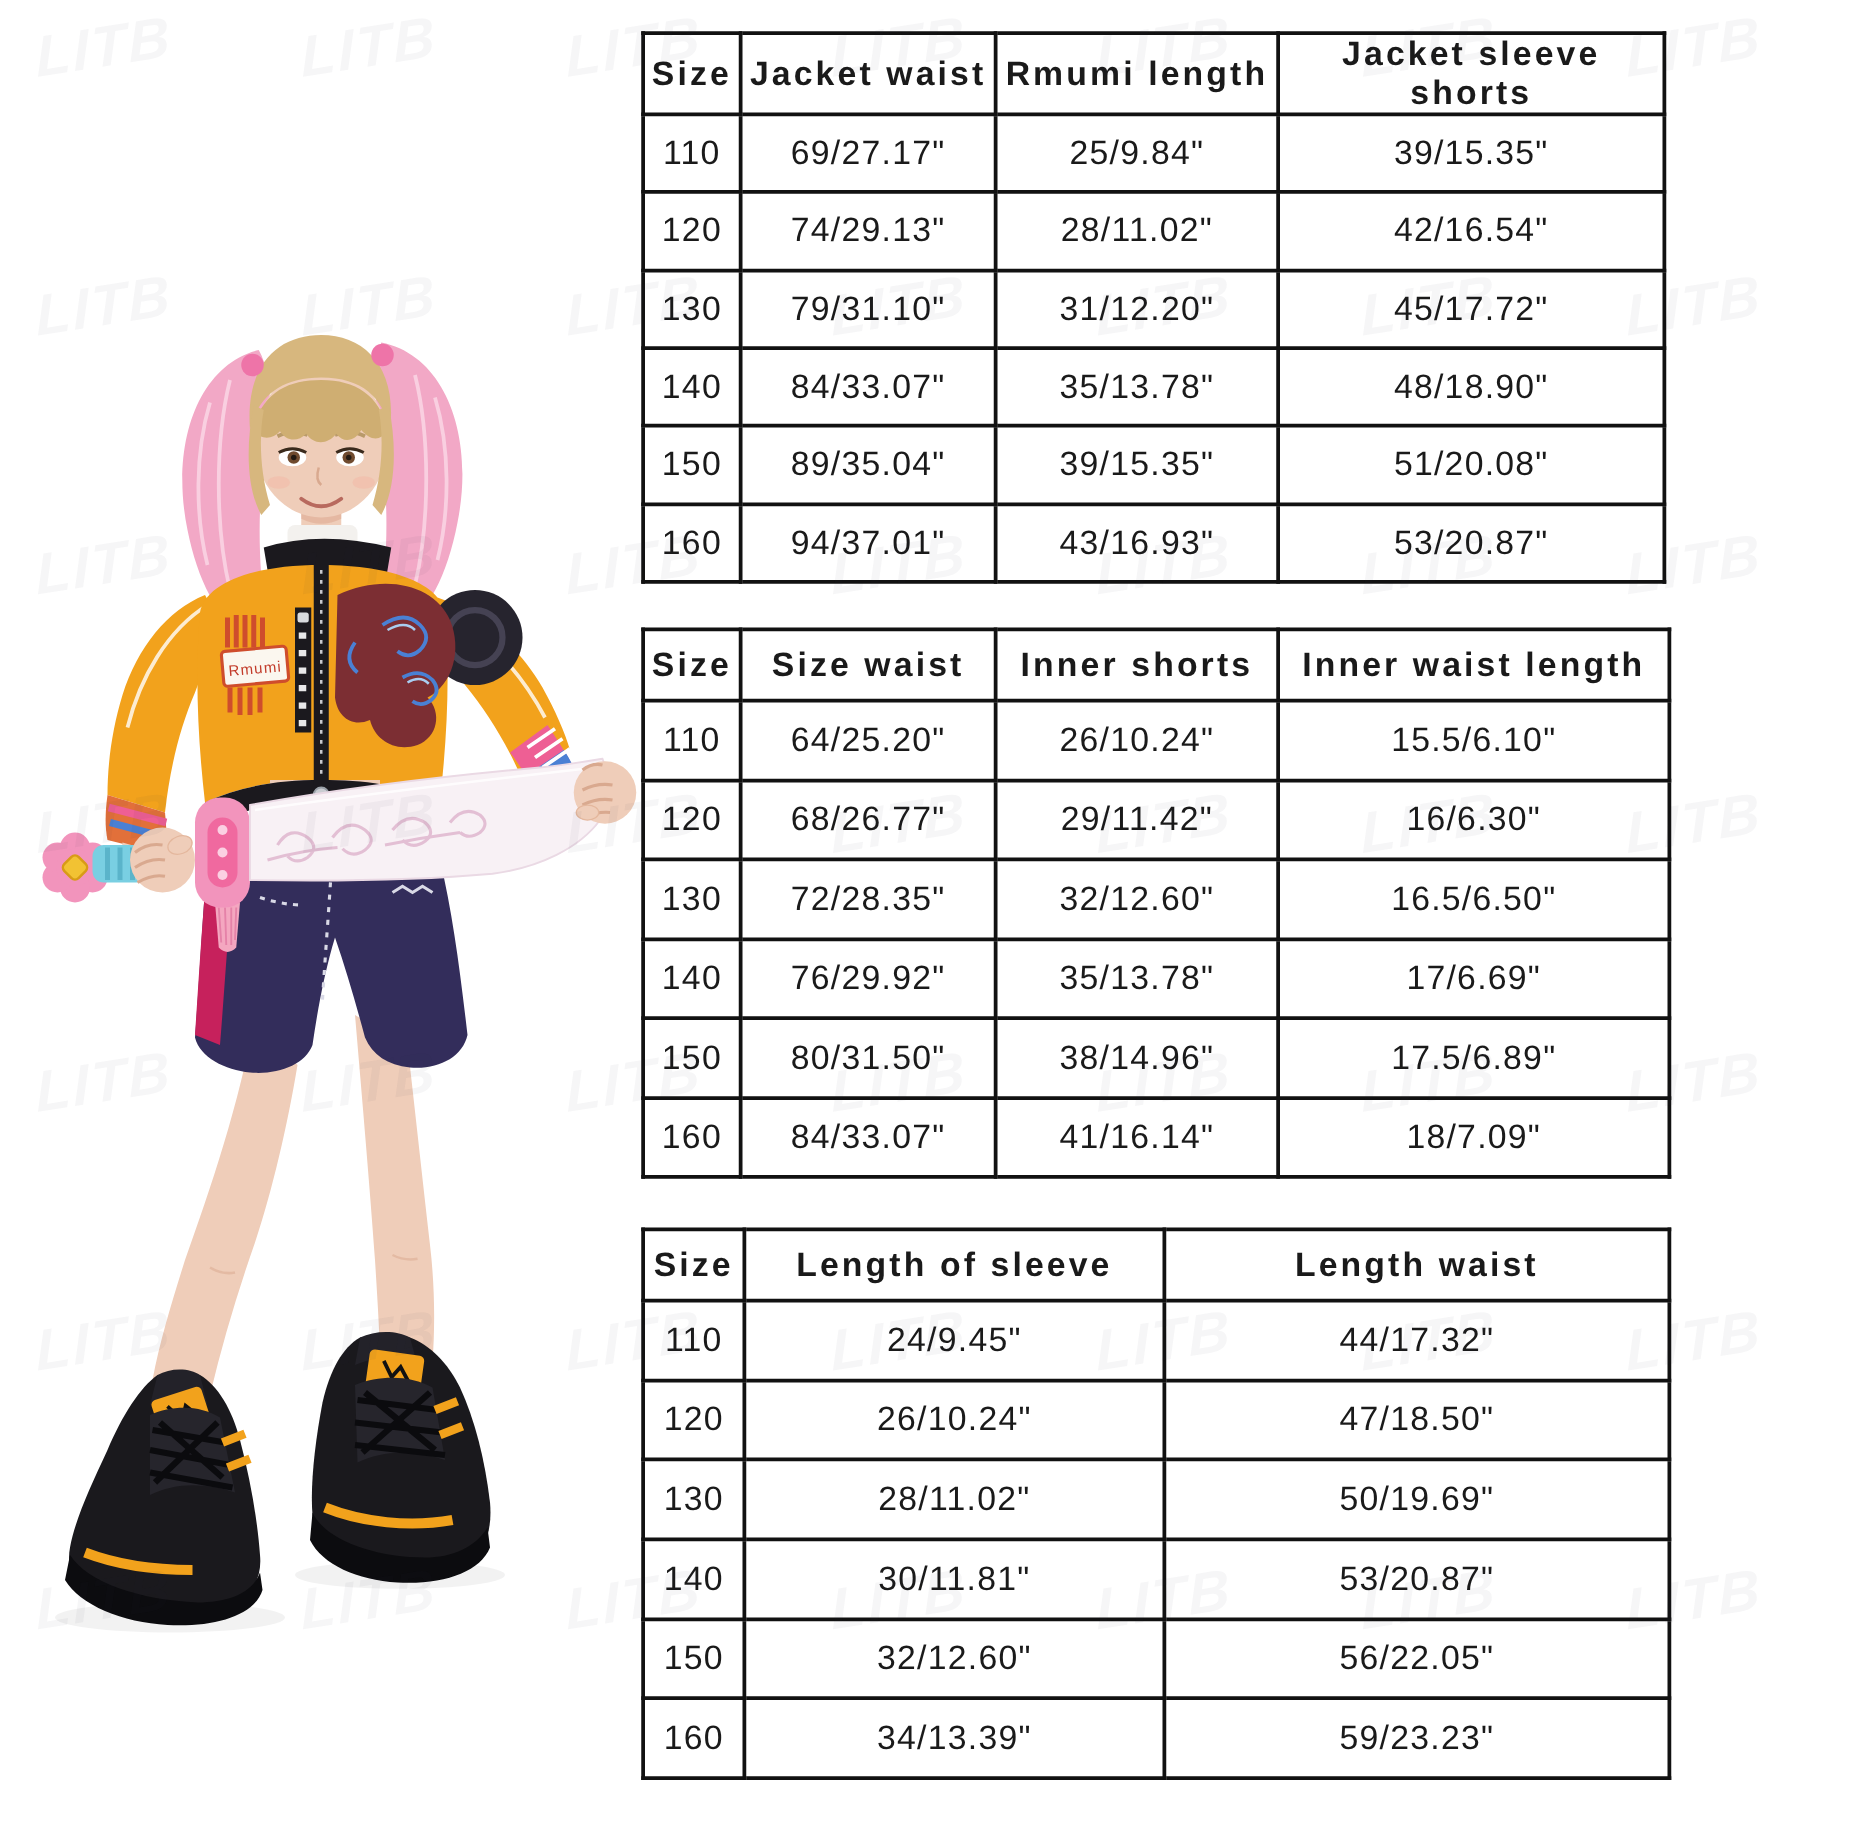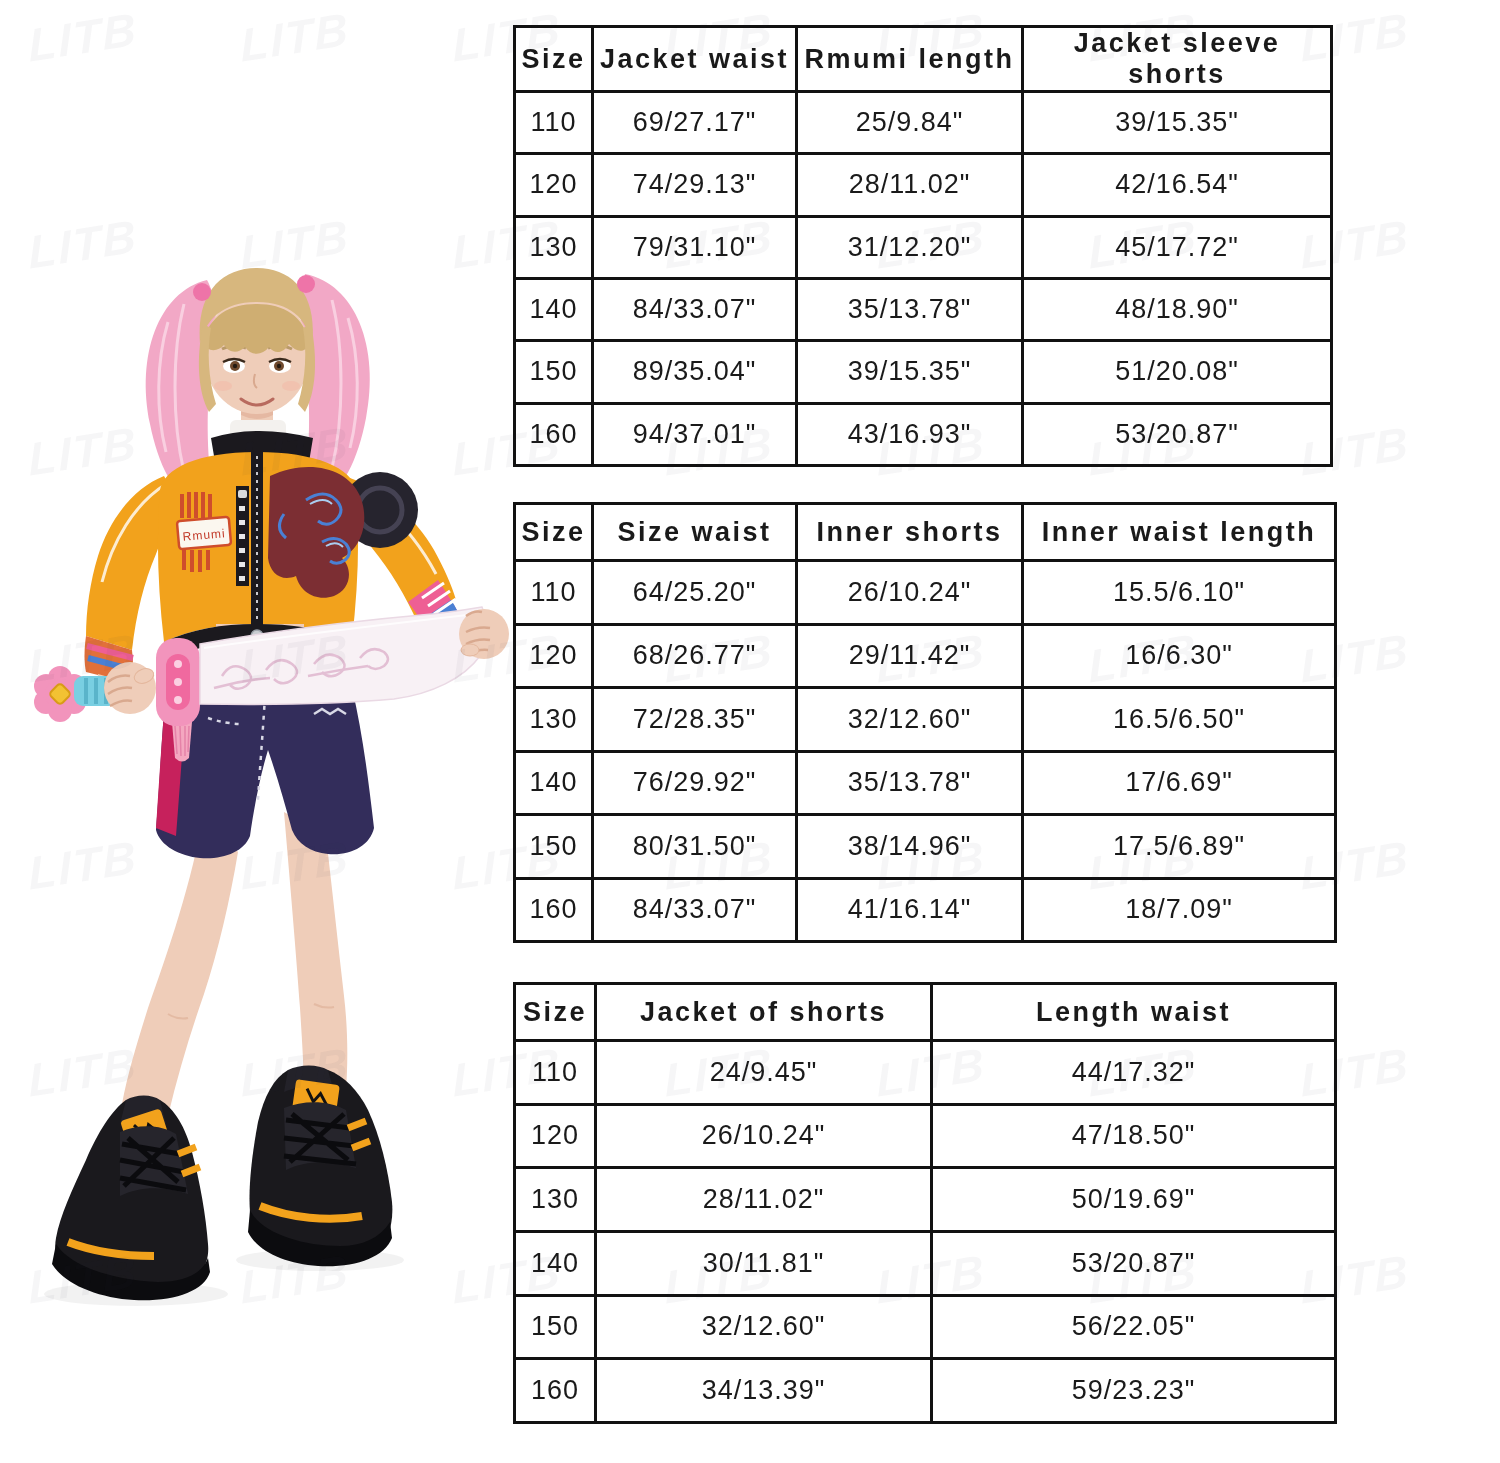--- a/index.html
+++ b/index.html
@@ -375,21 +375,21 @@
 
   <table class="size-table" style="left:513px;top:982px;width:824px;height:442px;">
     <colgroup>
         <col style="width:81px">
         <col style="width:336px">
         <col>
       </colgroup>
     <thead>
         <tr>
           <td>Size</td>
-          <td>Jacket of shorts</td>
+          <td>Length of sleeve</td>
           <td>Length waist</td>
         </tr>
       </thead>
     <tbody>
         <tr>
           <td>110</td>
           <td>24/9.45"</td>
           <td>44/17.32"</td>
         </tr>
         <tr>

